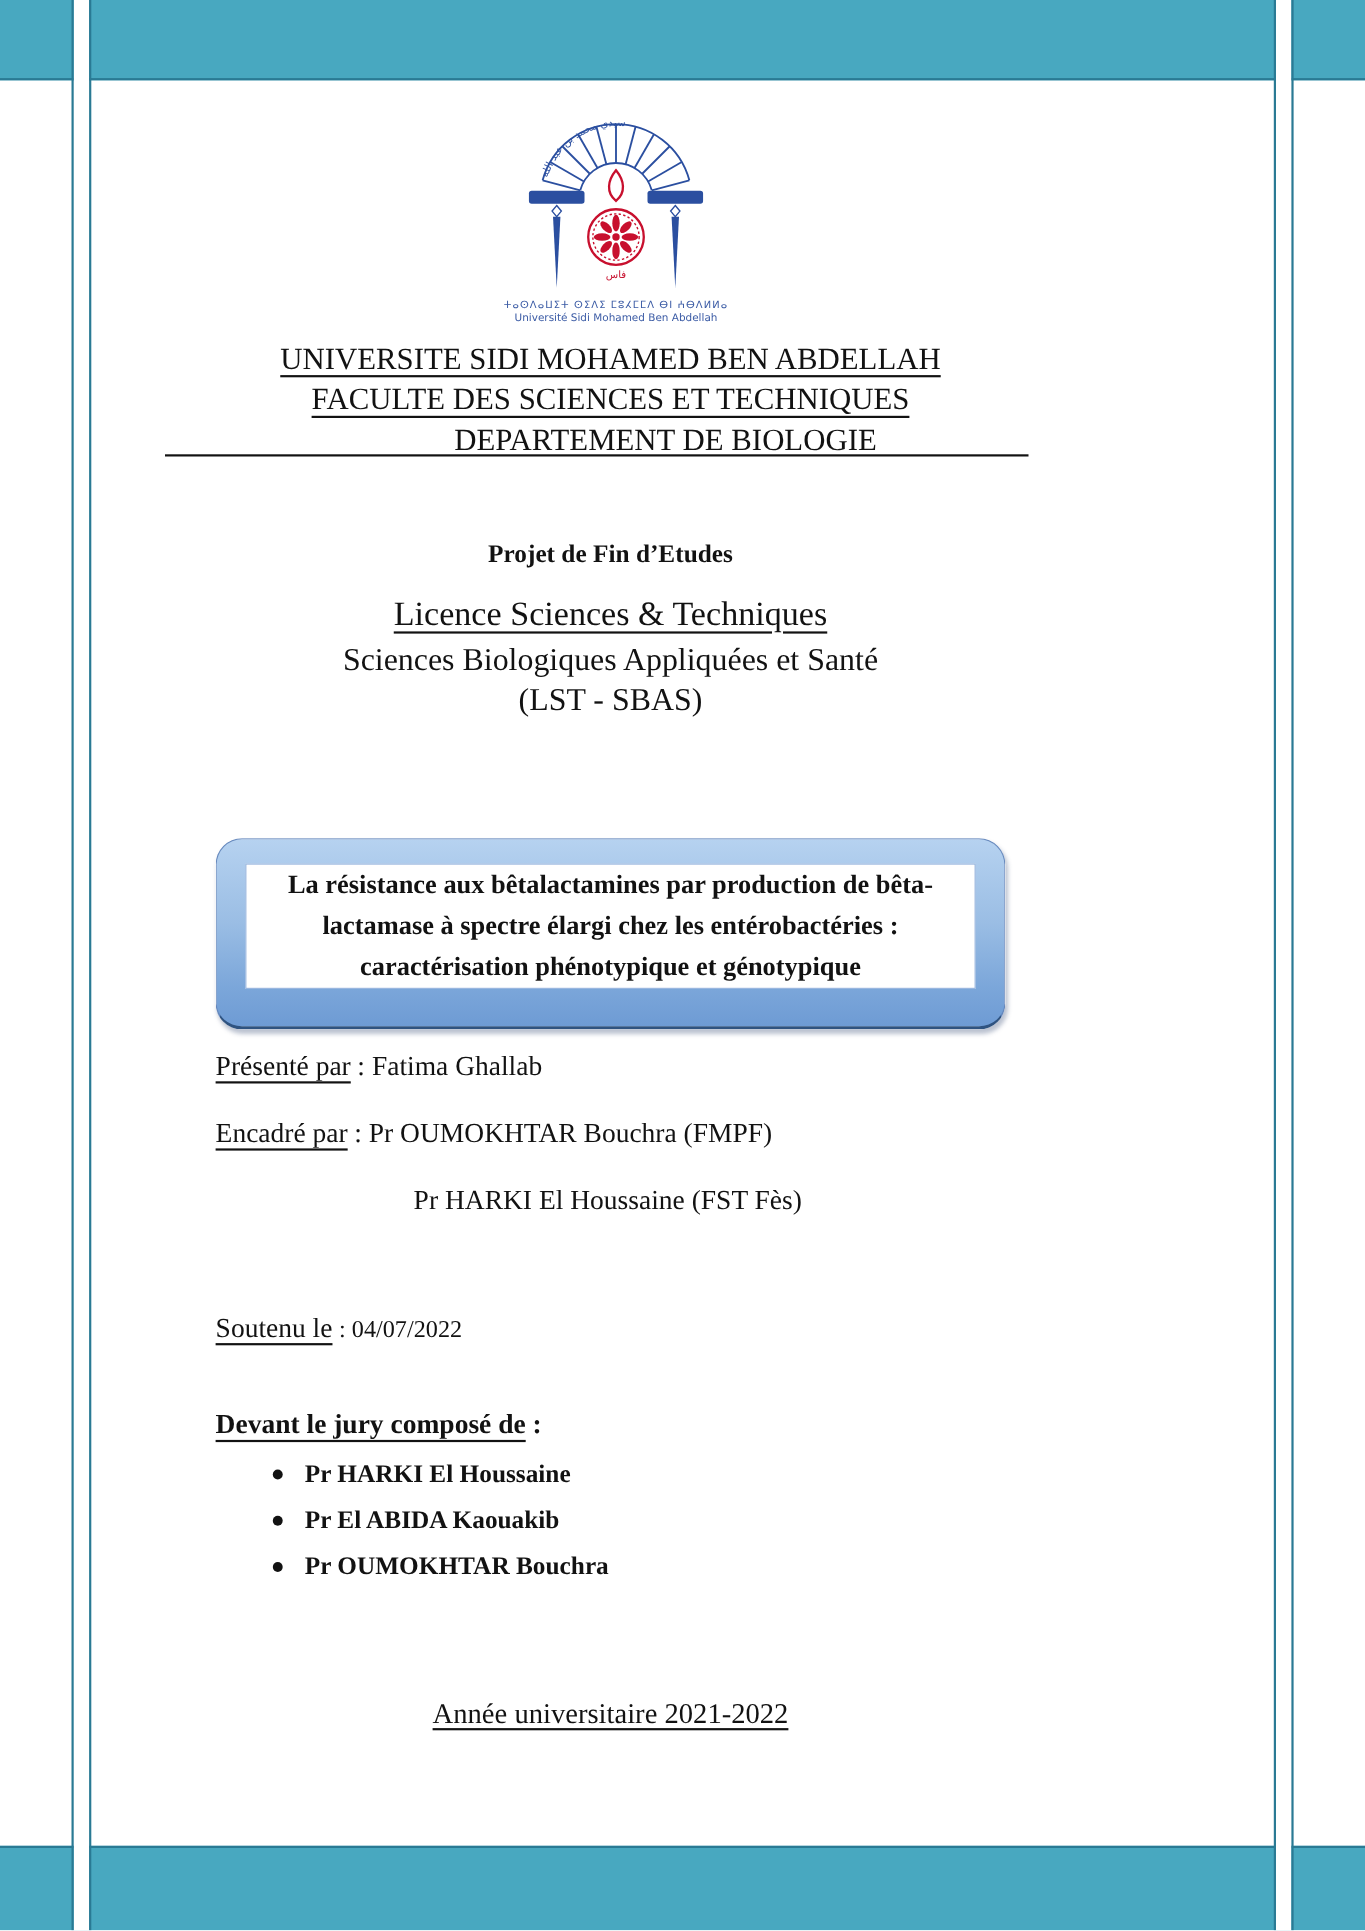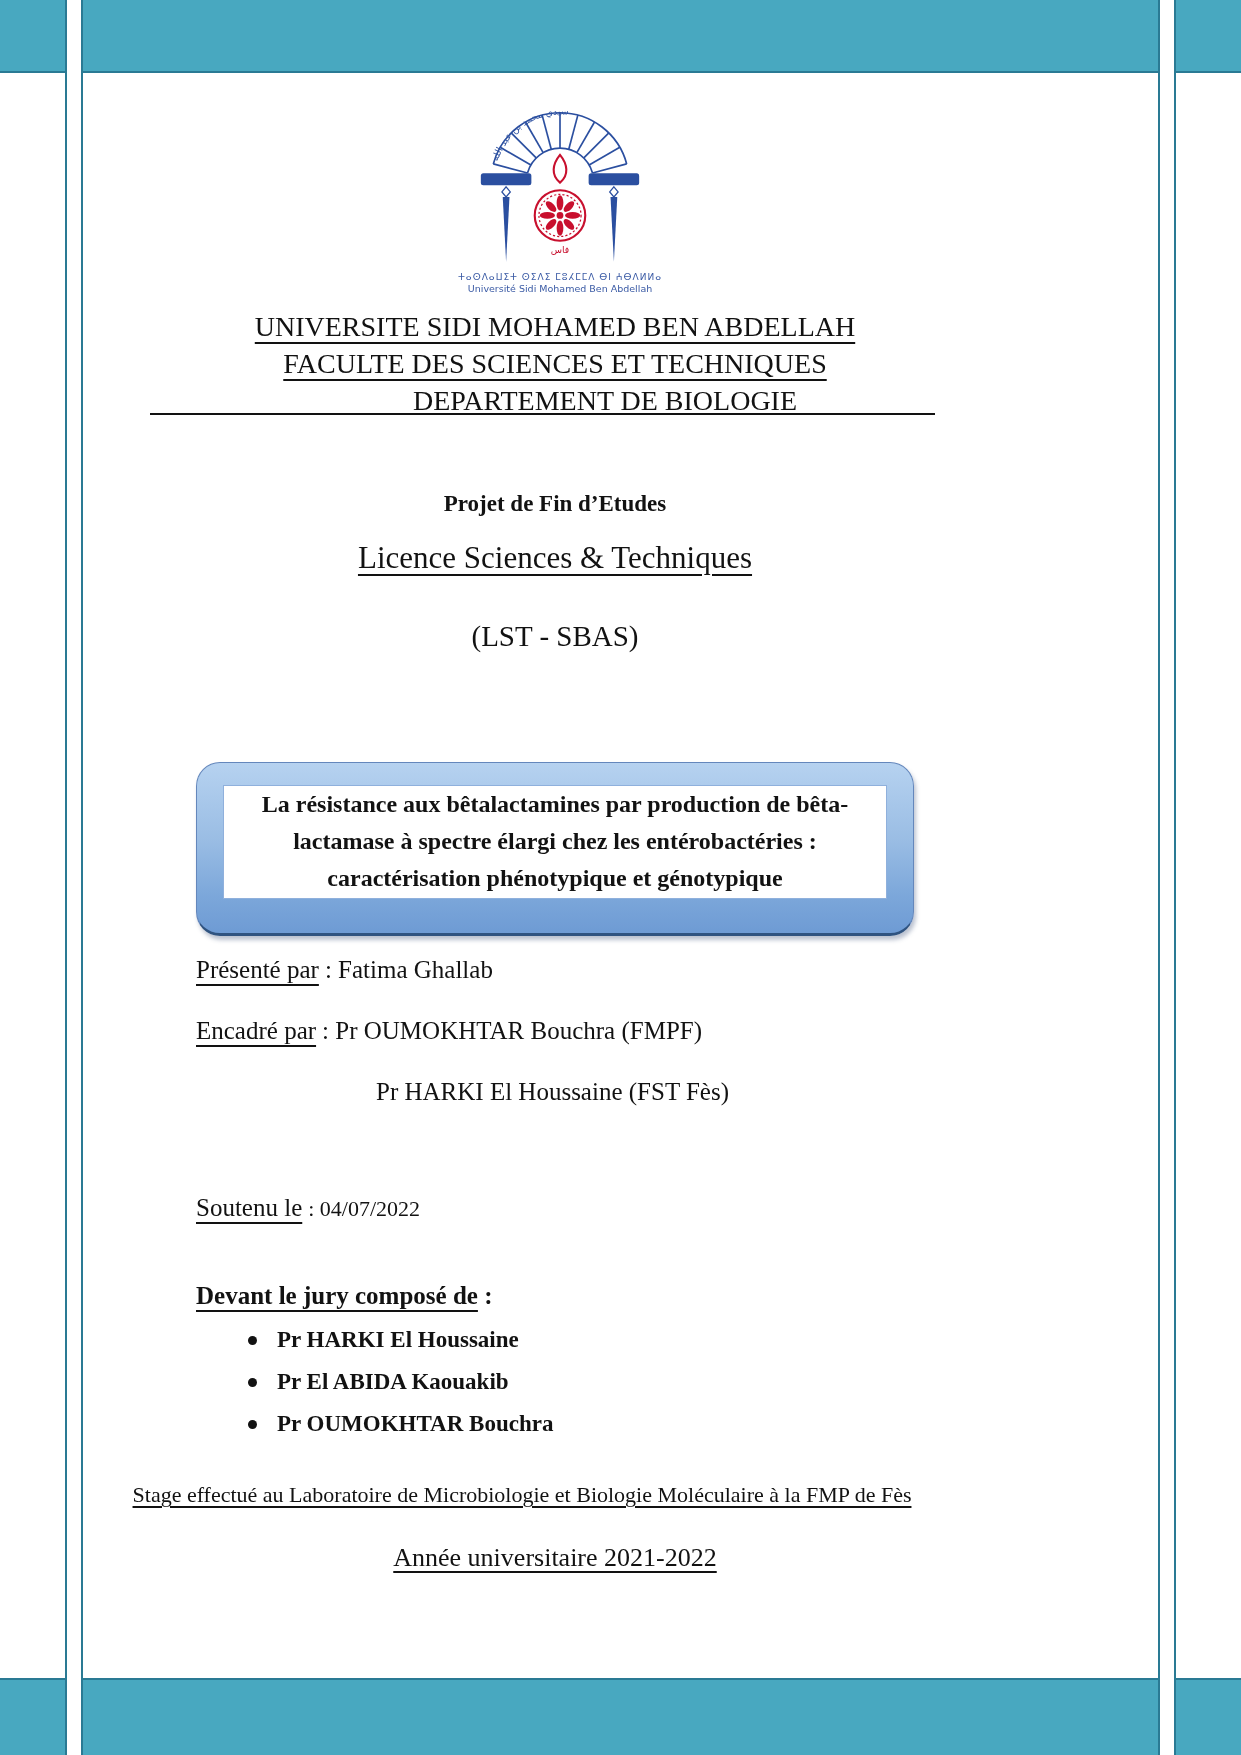--- a/index.html
+++ b/index.html
@@ -45,21 +45,21 @@
   .title-box{
     position:absolute;left:196px;top:762px;width:716px;height:170px;
     background:linear-gradient(180deg,#B6D2F0 0%,#9ABDE4 45%,#7CA7DA 78%,#6E9BD4 100%);
     border:1px solid #6487BC;border-bottom:3px solid #2F5380;
     border-radius:24px;z-index:4;
     box-shadow:2px 4px 4px rgba(60,80,120,0.35);
   }
   .title-inner{
     position:absolute;left:26px;right:26px;top:22px;bottom:34px;
     background:#ffffff;border:1px solid #8FB0DC;
-    display:flex;flex-direction:column;
+    display:flex;flex-direction:column;justify-content:center;
     text-align:center;font-size:24px;font-weight:bold;line-height:37px;
   }
 
   
   .credit{position:absolute;font-size:25px;font-weight:normal;z-index:4;}
   .credit .lbl{text-decoration:underline;text-decoration-thickness:2px;text-underline-offset:6px;}
   .credit .val{margin-left:6px;}
   .presented{left:196px;top:956px;}
   .supervised{left:196px;top:1017px;}
   .supervised2{left:360px;top:1078px;margin-left:16px;}
@@ -144,20 +144,21 @@
 
   <div class="heading">
     <div class="u">UNIVERSITE SIDI MOHAMED BEN ABDELLAH</div>
     <div class="u">FACULTE DES SCIENCES ET TECHNIQUES</div>
     <div class="heading-line3">DEPARTEMENT DE BIOLOGIE</div>
   </div>
   <div class="dept-rule"></div>
 
   <div class="kicker">Projet de Fin d’Etudes</div>
   <div class="degree1"><span>Licence Sciences &amp; Techniques</span></div>
+  <div class="degree2">Sciences Biologiques Appliquées et Santé</div>
   <div class="degree3">(LST - SBAS)</div>
 
   <div class="title-box">
     <div class="title-inner">
       <div>La résistance aux bêtalactamines par production de bêta-</div>
       <div>lactamase à spectre élargi chez les entérobactéries :</div>
       <div>caractérisation phénotypique et génotypique</div>
     </div>
   </div>
 
@@ -181,16 +182,15 @@
   </div>
   <div class="jury-item jury-2">
     <span class="dot"></span>
     <span>Pr El ABIDA Kaouakib</span>
   </div>
   <div class="jury-item jury-3">
     <span class="dot"></span>
     <span>Pr OUMOKHTAR Bouchra</span>
   </div>
 
-  <div class="internship"><span>Stage effectué au Laboratoire de Microbiologie et Biologie Moléculaire à la FMP de Fès</span></div>
   <div class="year"><span>Année universitaire 2021-2022</span></div>
 
 </div>
 
 </body></html>

